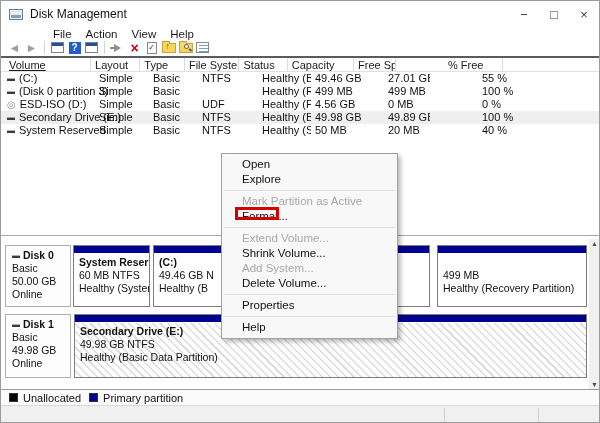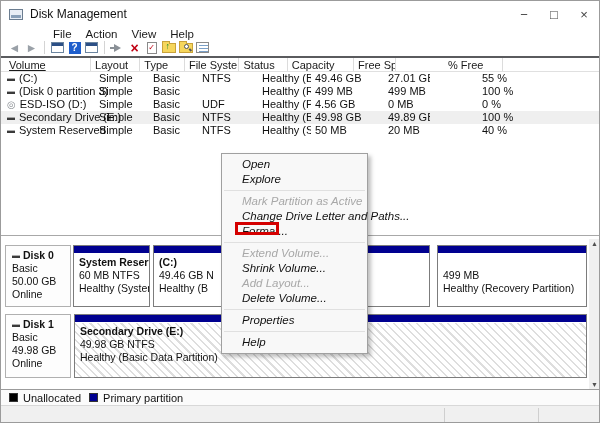--- a/index.html
+++ b/index.html
@@ -73,21 +73,21 @@
 
   
   .legend { position:absolute; left:0; top:388px; width:100%; height:16px; background:#fbfbfb; border-top:1px solid #9b9b9b; display:flex; align-items:center; font-size:11px; color:#111; }
   .swatch { width:9px; height:9px; margin:0 5px 0 8px; border:1px solid #333; }
   .sw-unalloc { background:#000000; }
   .sw-primary { background:#000090; }
   .statusbar { position:absolute; left:0; top:404px; width:100%; height:19px; background:#f0f0f0; border-top:1px solid #d8d8d8; }
   .sb-div { position:absolute; top:2px; width:1px; height:15px; background:#cfcfcf; }
 
   
-  .ctx-menu { position:absolute; left:220px; top:152px; width:147px; background:#f8f8f8; border:1px solid #a0a0a0; box-shadow:3px 3px 4px rgba(0,0,0,0.25); padding:3px 0; z-index:10;font-style:italic; }
+  .ctx-menu { position:absolute; left:220px; top:152px; width:177px; background:#f8f8f8; border:1px solid #a0a0a0; box-shadow:3px 3px 4px rgba(0,0,0,0.25); padding:3px 0; z-index:10; }
   .ctx-item { height:15px; line-height:15px; padding-left:20px; font-size:11.5px; color:#111; white-space:nowrap; position:relative; }
   .ctx-item.disabled { color:#a8a8a8; }
   .ctx-sep { border-top:1px solid #e0e0e0; margin:3px 2px; }
   .red-box { position:absolute; left:13px; top:-2px; width:44px; height:13px; border:3px solid #d40000; z-index:11; }
 </style>
 </head>
 <body>
 
 <div class="window">
 
@@ -301,26 +301,25 @@
   <div class="statusbar">
     <span class="sb-div" style="left:443px;"></span>
     <span class="sb-div" style="left:537px;"></span>
   </div>
 
   <div class="ctx-menu">
     <div class="ctx-item">Open</div>
     <div class="ctx-item">Explore</div>
     <div class="ctx-sep"></div>
     <div class="ctx-item disabled">Mark Partition as Active</div>
-    <div class="ctx-item">Change Drive Letter and Paths...</div>
     <div class="ctx-item"><span>Format...</span><span class="red-box"></span></div>
     <div class="ctx-sep"></div>
     <div class="ctx-item disabled">Extend Volume...</div>
     <div class="ctx-item">Shrink Volume...</div>
-    <div class="ctx-item disabled">Add Layout...</div>
+    <div class="ctx-item disabled">Add System...</div>
     <div class="ctx-item">Delete Volume...</div>
     <div class="ctx-sep"></div>
     <div class="ctx-item">Properties</div>
     <div class="ctx-sep"></div>
     <div class="ctx-item">Help</div>
   </div>
 
 </div>
 
 </body></html>

